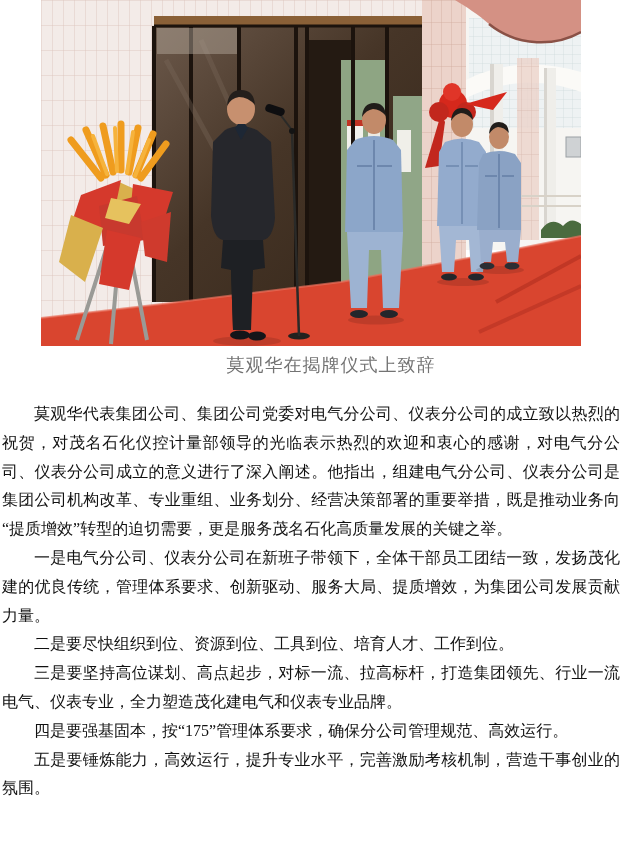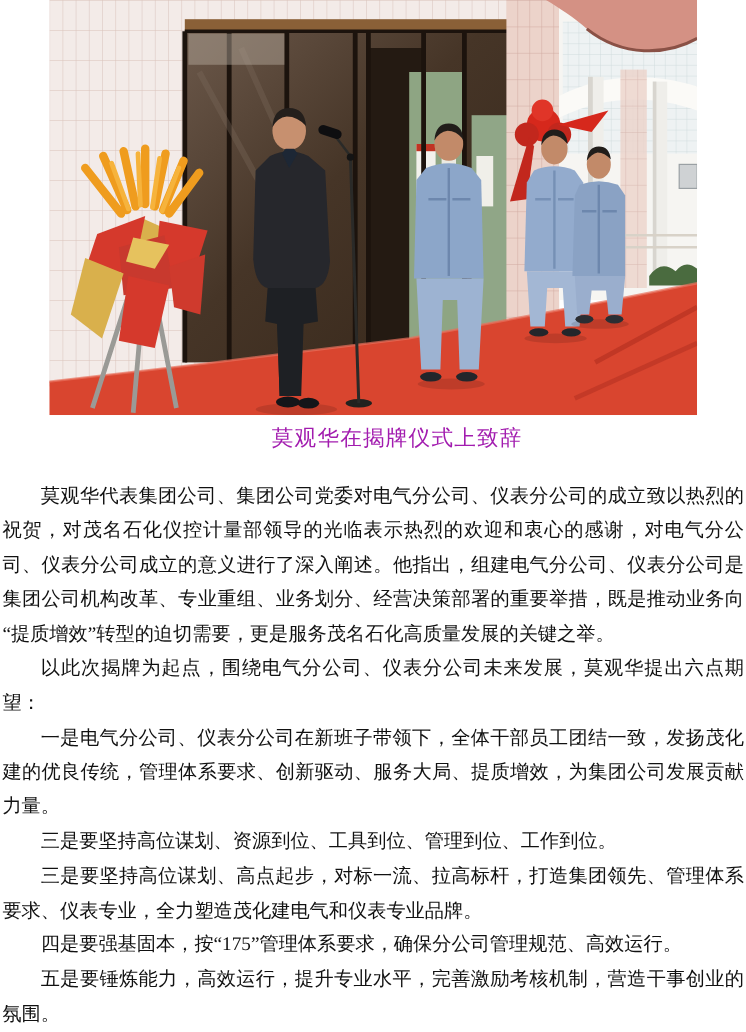--- a/index.html
+++ b/index.html
@@ -22,21 +22,21 @@
   }
   .photo-wrap svg { display: block; }
 
   
   .caption {
     position: absolute;
     top: 352px; left: 0; right: 0;
     text-align: center;
     font-size: 18px;
     line-height: 26px;
-    color: #a21caf;
+    color: #737373;
     letter-spacing: 1px;
     padding-left: 40px;
   }
 
   
   .article {
     position: absolute;
     top: 400px; left: 2px; right: 2px;
     font-size: 16px;
     line-height: 28.8px;
@@ -203,22 +203,21 @@
         <ellipse cx="446" cy="266" rx="7.5" ry="3.5" fill="#2b2e33"></ellipse>
         <ellipse cx="471" cy="266" rx="7.5" ry="3.5" fill="#2b2e33"></ellipse>
       </g>
     </svg>
   </div>
 
   <div class="caption">莫观华在揭牌仪式上致辞</div>
 
   <div class="article">
     <p>莫观华代表集团公司、集团公司党委对电气分公司、仪表分公司的成立致以热烈的祝贺，对茂名石化仪控计量部领导的光临表示热烈的欢迎和衷心的感谢，对电气分公司、仪表分公司成立的意义进行了深入阐述。他指出，组建电气分公司、仪表分公司是集团公司机构改革、专业重组、业务划分、经营决策部署的重要举措，既是推动业务向“提质增效”转型的迫切需要，更是服务茂名石化高质量发展的关键之举。</p>
-    <p>以此次揭牌为起点，围绕电气分公司、仪表分公司未来发展，莫观华提出六点期望：</p>
     <p>一是电气分公司、仪表分公司在新班子带领下，全体干部员工团结一致，发扬茂化建的优良传统，管理体系要求、创新驱动、服务大局、提质增效，为集团公司发展贡献力量。</p>
-    <p>三是要坚持高位谋划、资源到位、工具到位、管理到位、工作到位。</p>
-    <p>三是要坚持高位谋划、高点起步，对标一流、拉高标杆，打造集团领先、管理体系要求、仪表专业，全力塑造茂化建电气和仪表专业品牌。</p>
+    <p>二是要尽快组织到位、资源到位、工具到位、培育人才、工作到位。</p>
+    <p>三是要坚持高位谋划、高点起步，对标一流、拉高标杆，打造集团领先、行业一流电气、仪表专业，全力塑造茂化建电气和仪表专业品牌。</p>
     <p>四是要强基固本，按“175”管理体系要求，确保分公司管理规范、高效运行。</p>
     <p>五是要锤炼能力，高效运行，提升专业水平，完善激励考核机制，营造干事创业的氛围。</p>
 
   </div>
 
 </div>
 
 </body></html>

